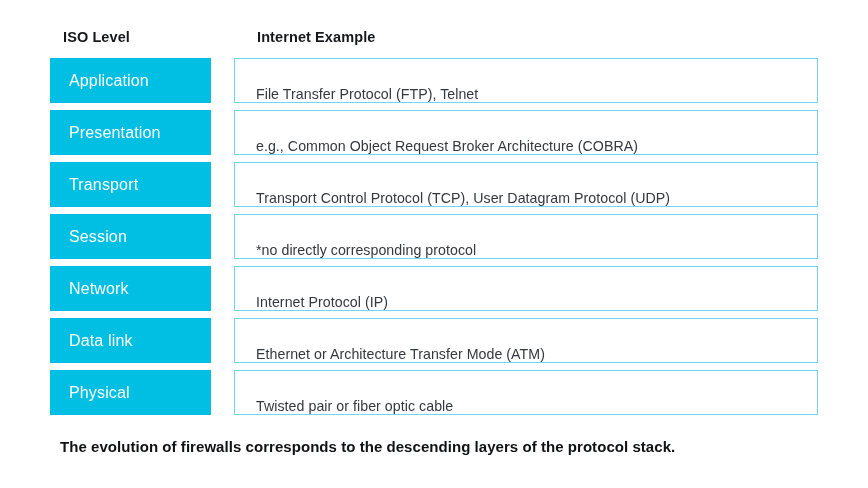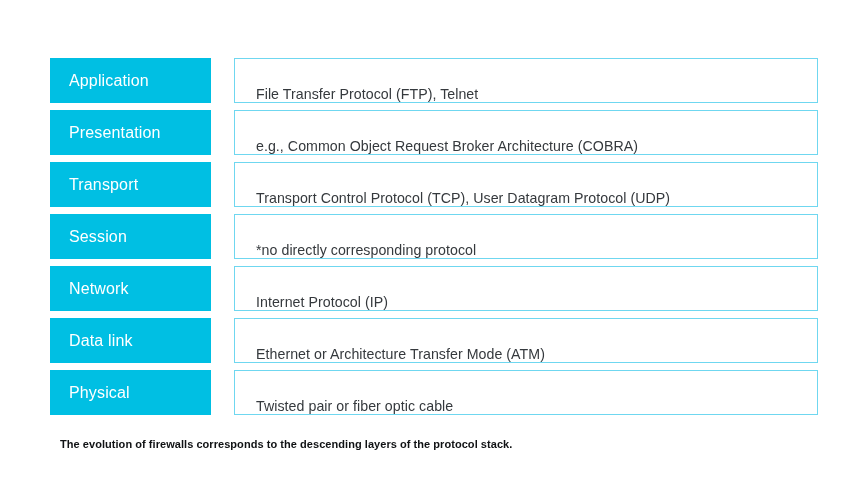--- a/index.html
+++ b/index.html
@@ -99,32 +99,36 @@
     overflow: hidden;
     text-overflow: ellipsis;
   }
 
   
   .caption {
     position: absolute;
     left: 60px;
     top: 438px;
     width: 780px;
-    font-size: 11px;
+    font-size: 15px;
     font-weight: bold;
     color: #101214;
     letter-spacing: 0.05px;
     white-space: nowrap;
   }
 </style>
 </head>
 <body>
 
 <div id="diagram-root">
 
+  <div class="header-row">
+    <div class="header-cell iso">ISO Level</div>
+    <div class="header-cell inet">Internet Example</div>
+  </div>
 
   <div class="rows">
 
     <div class="layer-row">
       <div class="level-chip">
         <span class="level-chip-label">Application</span>
       </div>
       <div class="chip-gap"></div>
       <div class="example-box">
         <span class="example-text">File Transfer Protocol (FTP), Telnet</span>

